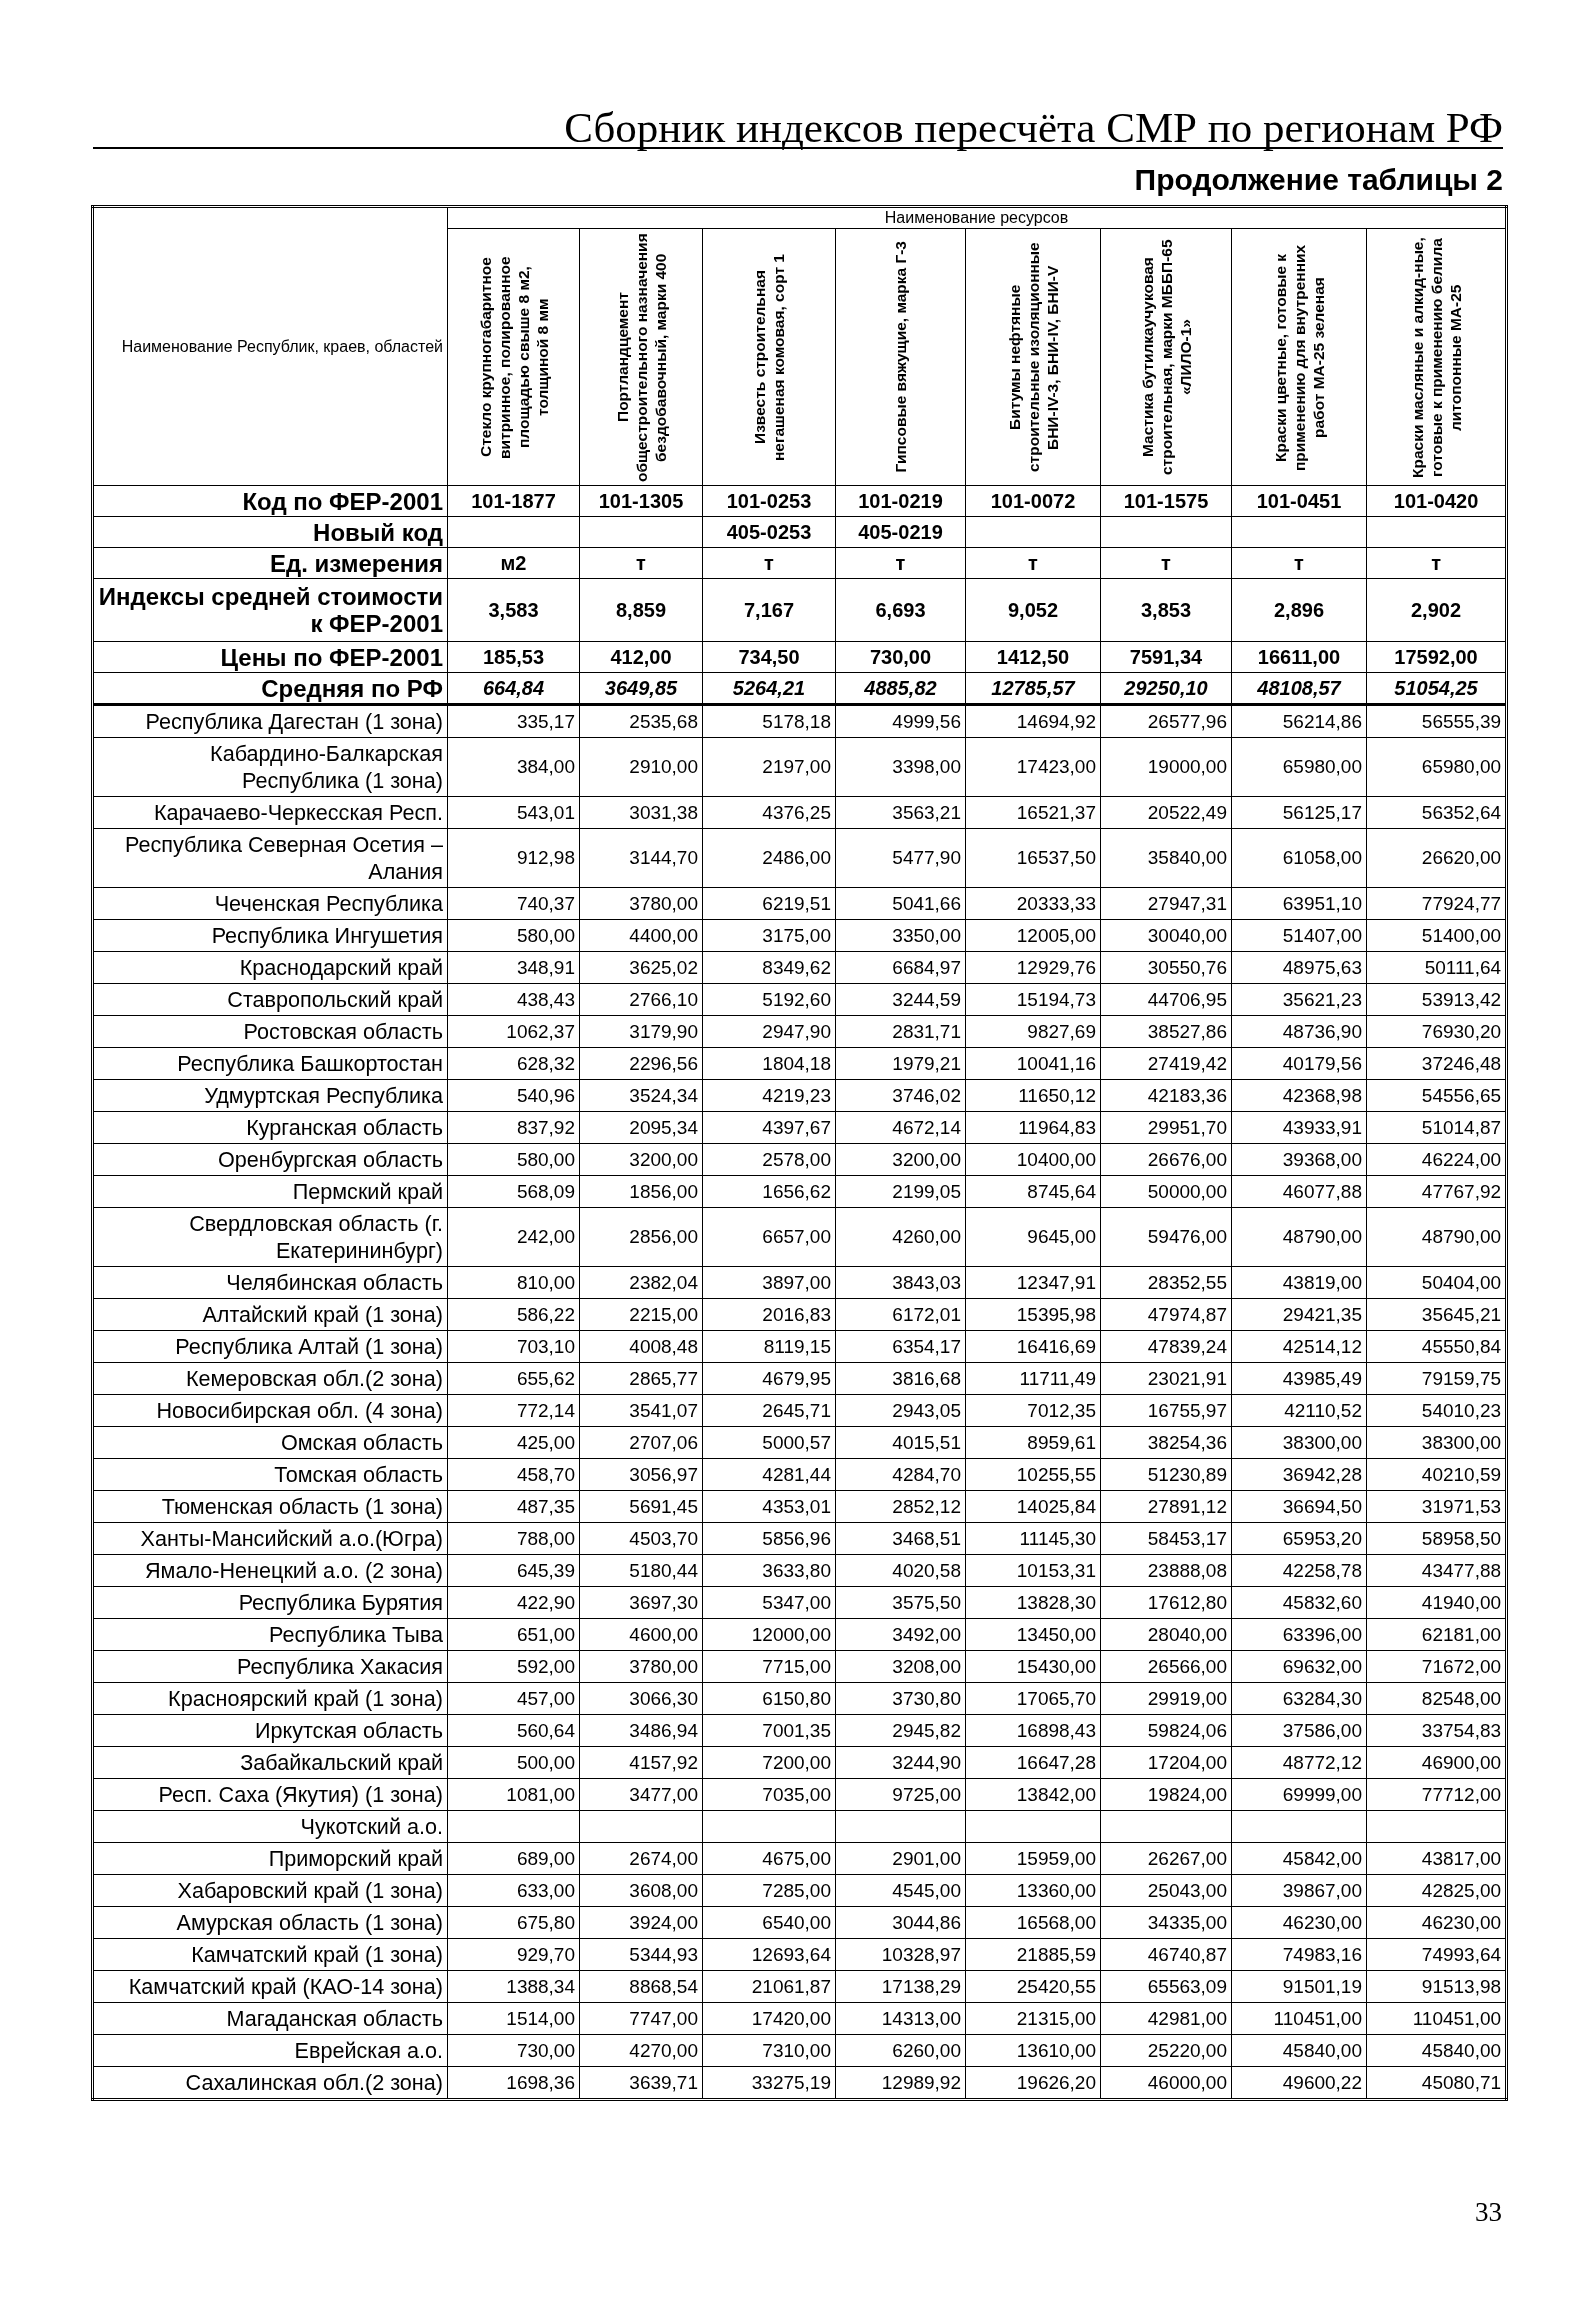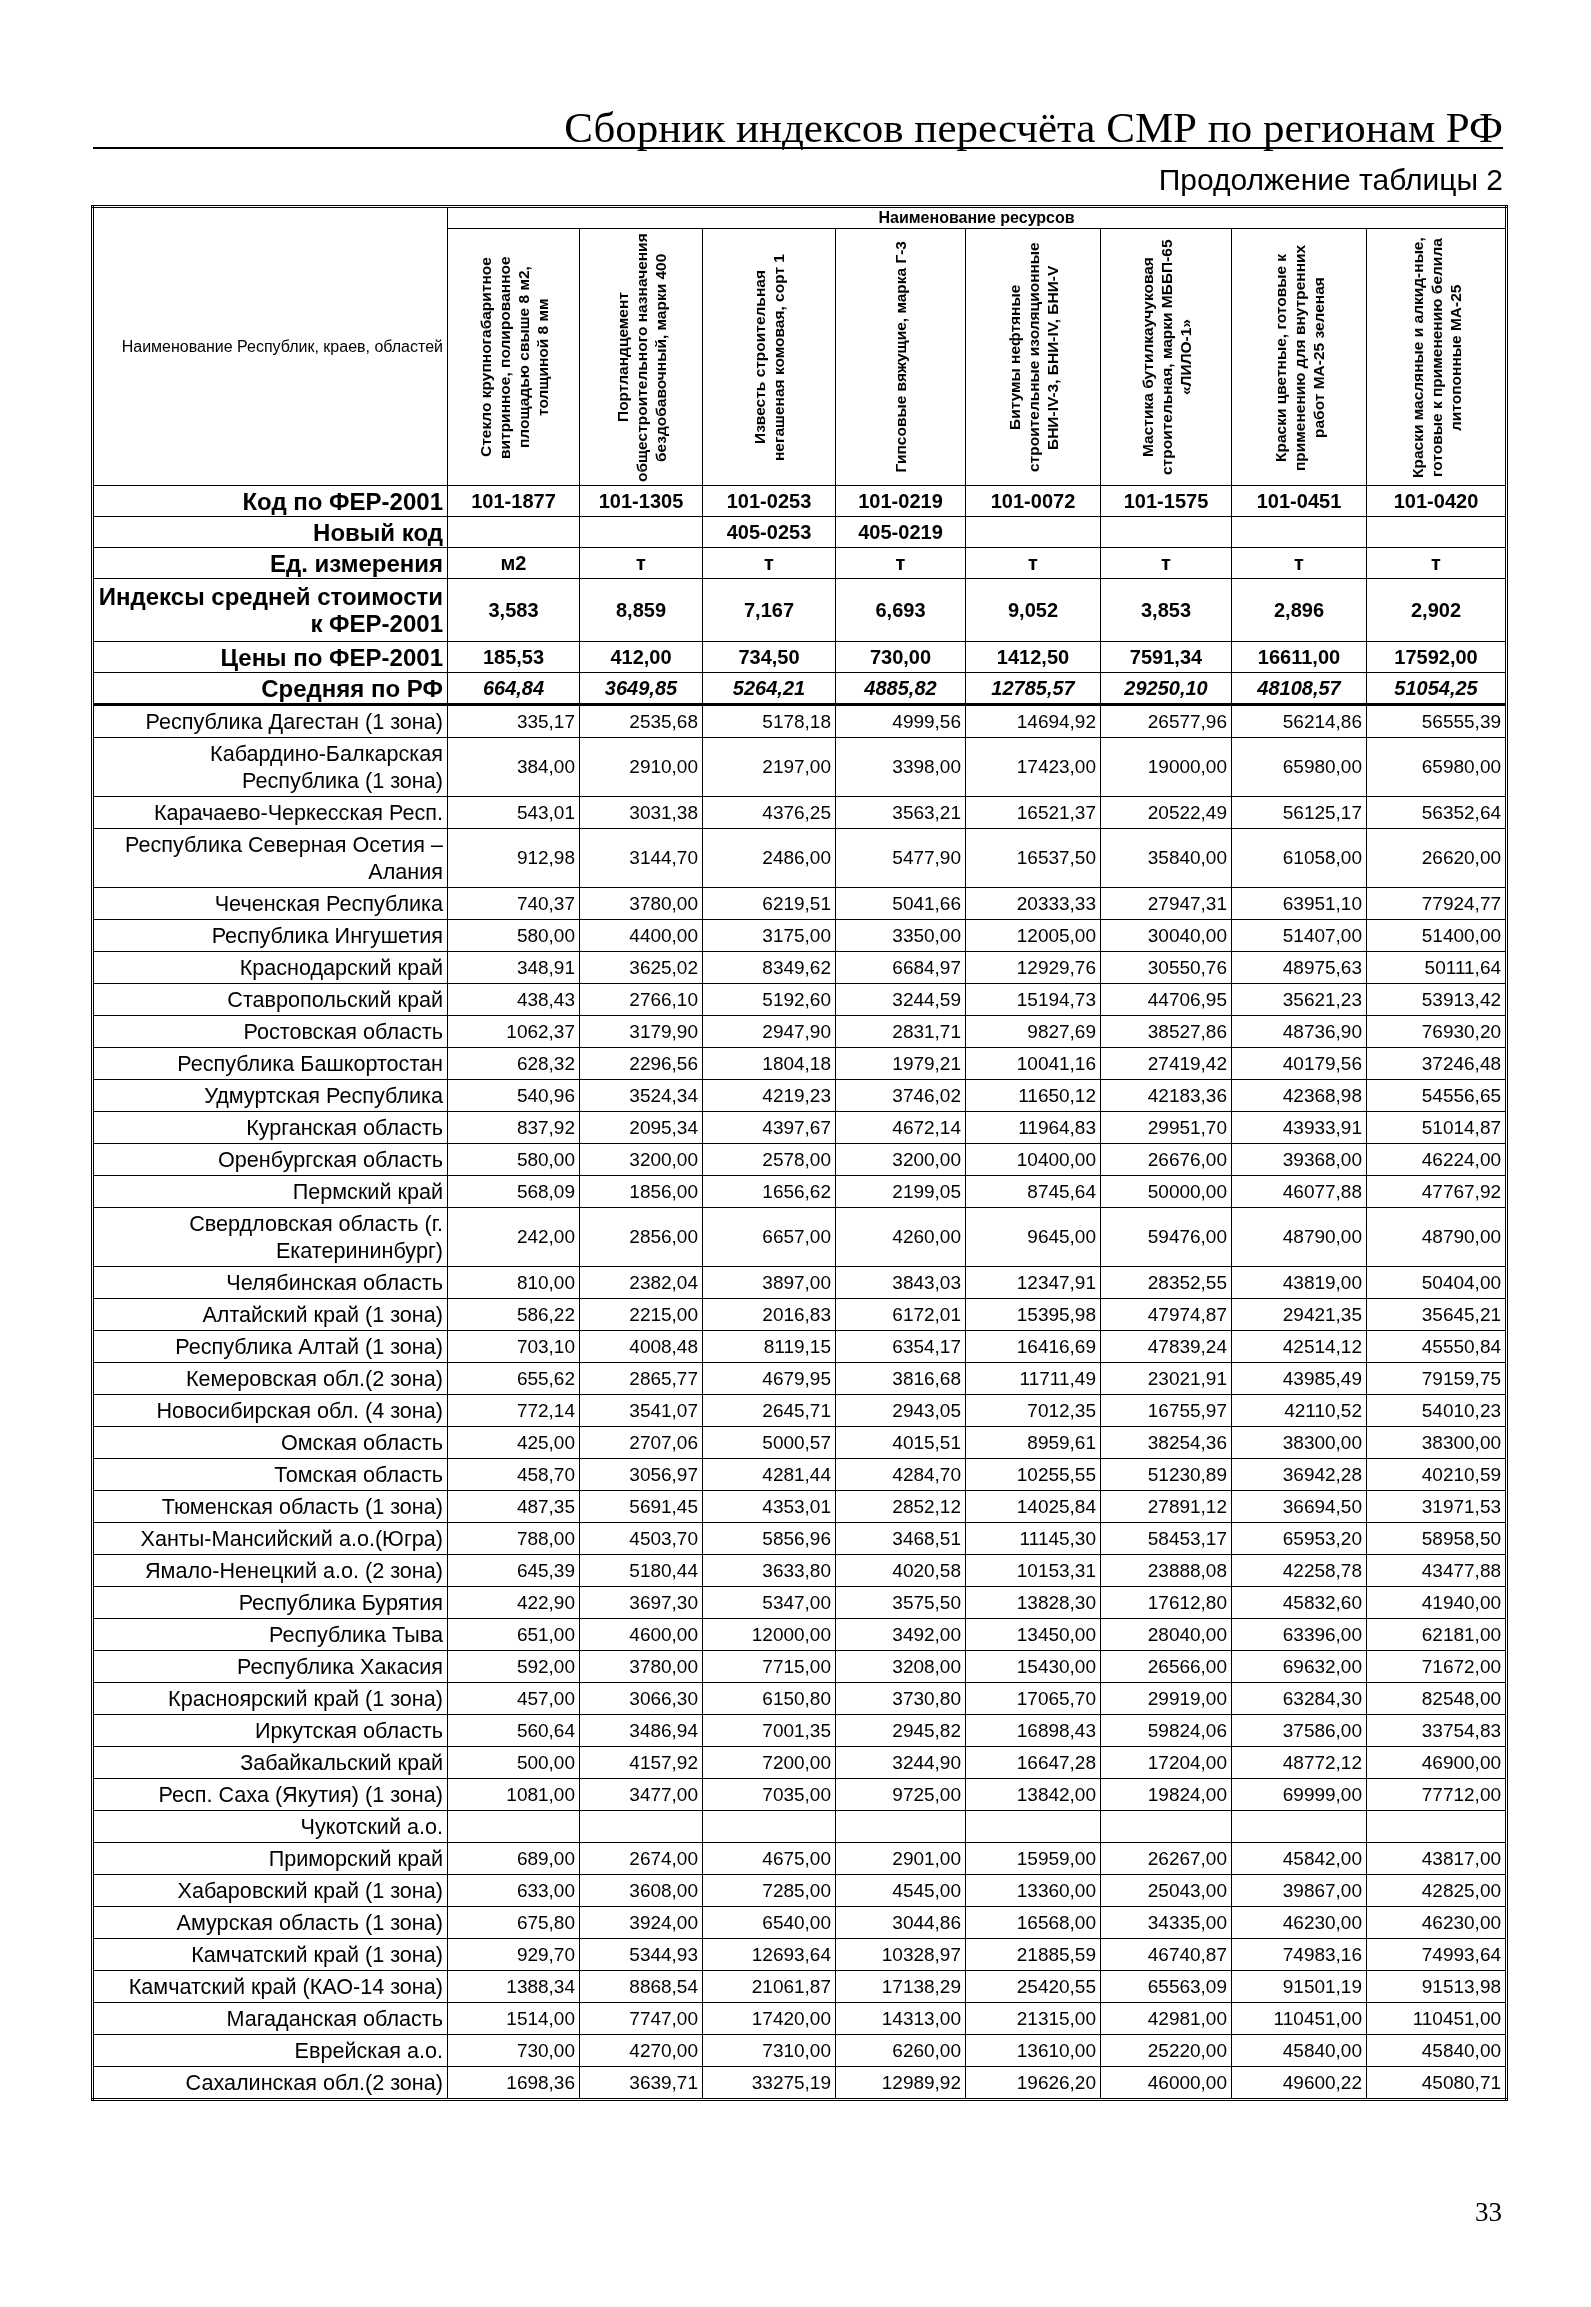--- a/index.html
+++ b/index.html
@@ -5,31 +5,31 @@
   html, body { margin:0; padding:0; background:#fff; }
   body { width:1591px; height:2307px; position:relative; overflow:hidden; color:#000; }
   .running-head {
     position:absolute; left:93px; top:108px; width:1410px; height:39px;
     border-bottom:2px solid #000;
     font-family:"Liberation Serif","DejaVu Serif",serif; font-size:43px;
     text-align:right; line-height:39px;
   }
   .cont-title {
     position:absolute; left:93px; top:160px; width:1410px; text-align:right;
-    font-family:"Liberation Sans","DejaVu Sans",sans-serif; font-weight:normal; font-size:30px; line-height:40px;
+    font-family:"Liberation Sans","DejaVu Sans",sans-serif; font-weight:bold; font-size:30px; line-height:40px;
   }
   table.main {
     position:absolute; left:91px; top:205px; width:1413px;
     border-collapse:collapse; table-layout:fixed;
     font-family:"Liberation Sans","DejaVu Sans",sans-serif;
     border:3.4px double #000;
   }
   table.main td, table.main th { border:1.3px solid #000; padding:0 4px; overflow:hidden; }
   .hdr-name { text-align:right; font-size:16px; font-weight:normal; vertical-align:middle; }
-  .hdr-group { text-align:center; font-size:16px; font-weight:bold; height:20px;margin-top:32px; }
+  .hdr-group { text-align:center; font-size:16px; font-weight:normal; height:20px;margin-top:32px; }
   .hdr-rot { height:256px; padding:0 !important; position:relative; }
   .rot-wrap { position:absolute; left:0; top:0; width:100%; height:100%; display:flex; align-items:center; justify-content:center; }
   .rot {
     writing-mode:vertical-rl; transform:rotate(180deg);
     font-size:15.5px; line-height:19px; text-align:center; white-space:pre-line; max-height:249px;
   }
   .meta-label { font-weight:bold; font-size:24px; line-height:27px; text-align:right; }
   .meta-val { font-weight:bold; font-size:20px; text-align:center; }
   .meta-val.italic { font-style:italic; }
   tr.meta td { height:30px; }

